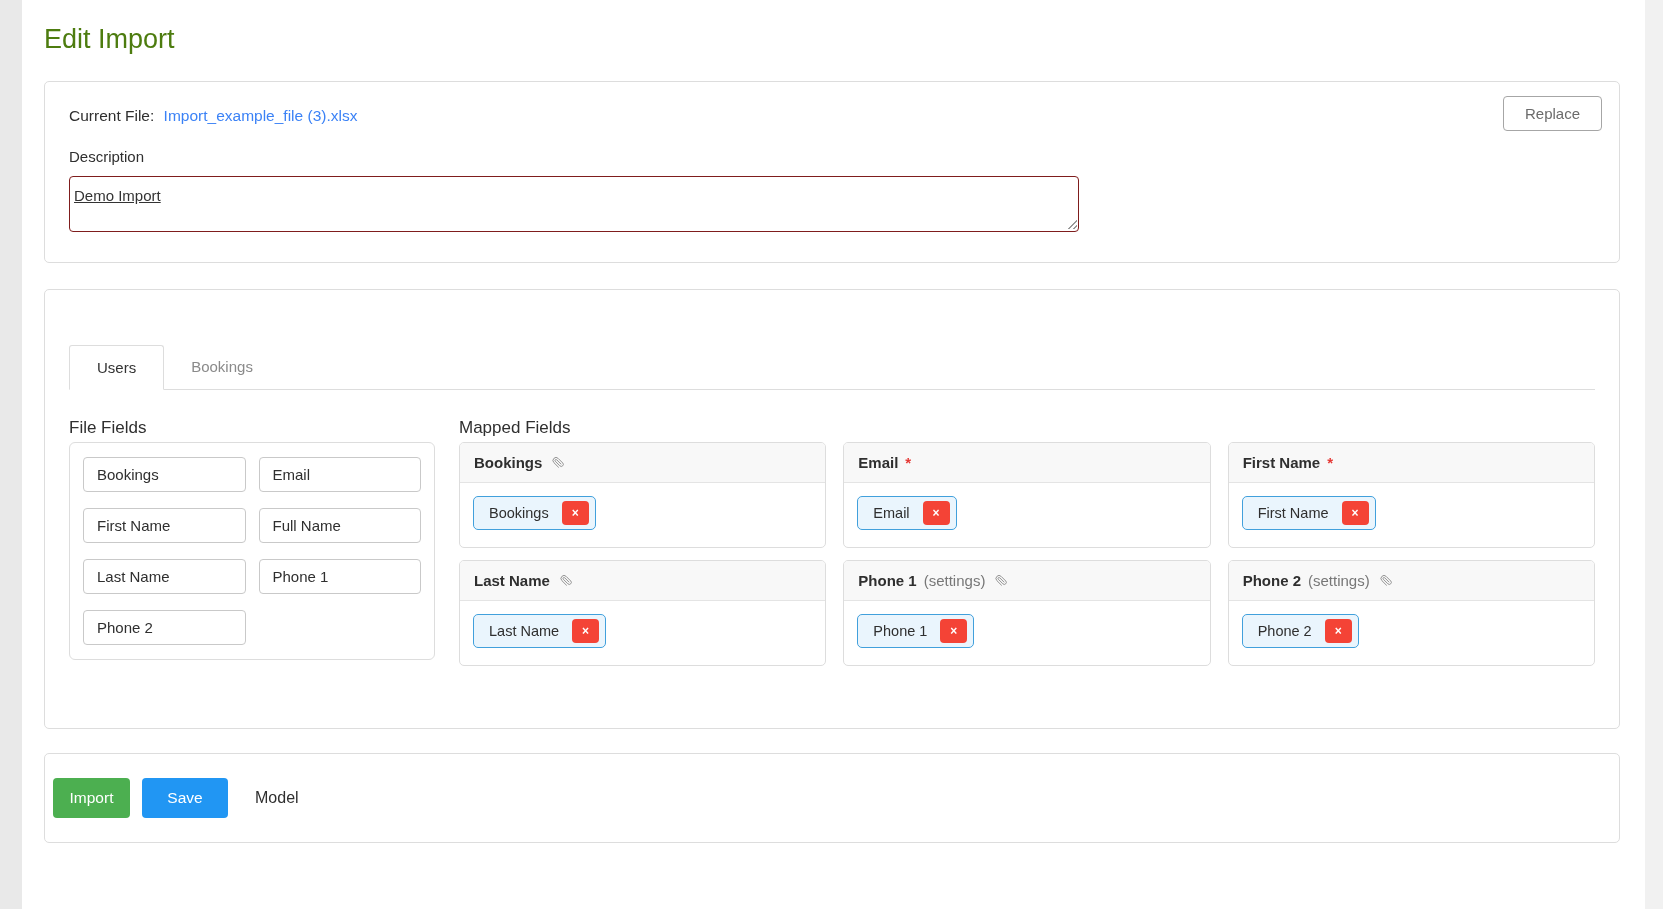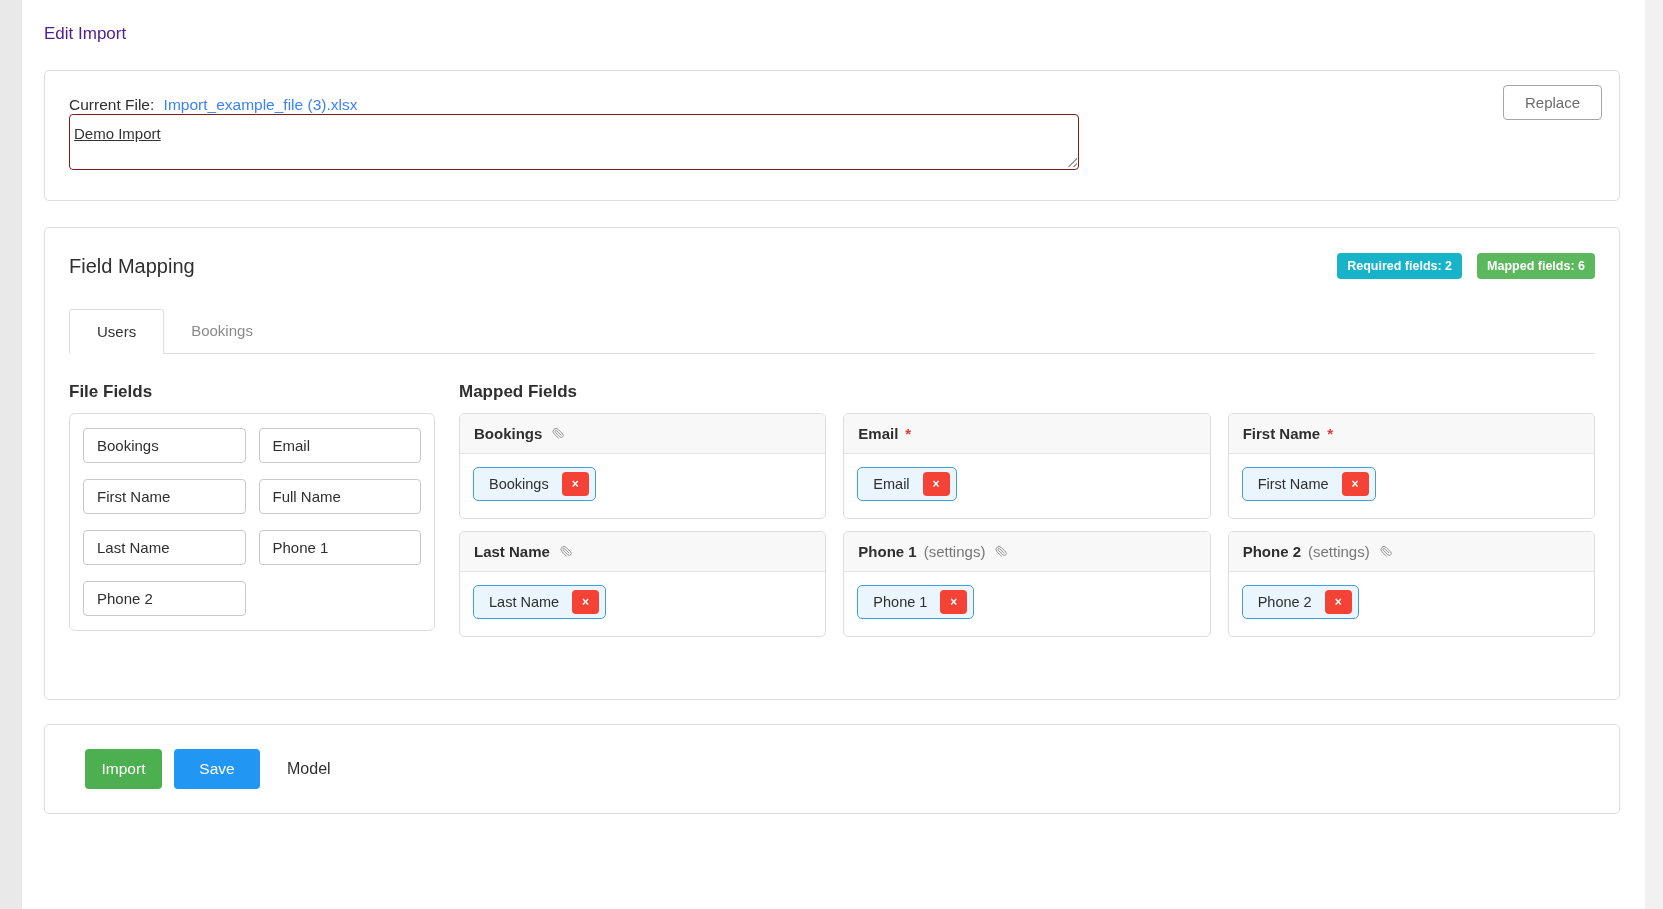--- a/index.html
+++ b/index.html
@@ -6,21 +6,21 @@
   html,body { margin:0; padding:0; }
   body {
     width:1663px; height:909px; overflow:hidden;
     font-family:"Liberation Sans", sans-serif;
     background:#ffffff; display:flex; color:#333;
   }
   .edge-left  { width:22px; flex:none; background:#e9e9e9; }
   .edge-right { width:18px; flex:none; background:#f1f1f1; }
   .content { flex:1; background:#fff; padding:0 25px 0 22px; }
 
-  h1.page-title { margin:24px 0 26px; font-size:17px; font-weight:500; color:#4c1d95; }
+  h1.page-title { margin:24px 0 26px; font-size:27px; font-weight:500; color:#4d7c0f; }
 
   .card { background:#fff; border:1px solid #ddd; border-radius:5px; }
 
   
   .file-card { position:relative; padding:25px 24px 30px; }
   .file-row { font-size:15.5px; color:#2f2f2f; }
   .file-link { color:#3b82f6; text-decoration:none; margin-left:5px; cursor:pointer; }
   .replace-btn { position:absolute; top:14px; right:17px; background:#fff;
     border:1px solid #a6a6a6; border-radius:4px; color:#6b6b6b; font-size:15px;
     padding:8px 21px; font-family:inherit; cursor:pointer; }
@@ -38,21 +38,21 @@
   .mapping-title { font-size:20px; color:#2f2f2f; }
   .badges { margin-left:auto; display:flex; gap:15px; }
   .badge { color:#fff; font-size:12.5px; font-weight:bold; padding:6px 10px; border-radius:4px; }
 
   .tabs { display:flex; border-bottom:1px solid #ddd; margin-top:30px; }
   .tab { padding:13px 27px; font-size:15px; color:#8a8a8a; cursor:pointer; }
   .tab.active { color:#333; background:#fff; border:1px solid #ddd; border-bottom:1px solid #fff;
     border-radius:3px 3px 0 0; margin-bottom:-1px; }
 
   .fields-area { display:flex; margin-top:28px; align-items:flex-start; }
-  .col-title { font-size:17px; color:#2f2f2f; margin:0 0 11px; font-weight:700; }
+  .col-title { font-size:17px; color:#2f2f2f; margin:0 0 4px; font-weight:400; }
 
   .file-col { width:366px; flex:none; }
   .file-panel { border:1px solid #ddd; border-radius:6px; padding:14px 13px;
     display:grid; grid-template-columns:1fr 1fr; gap:16px 13px; }
   .file-field { border:1px solid #c9c9c9; border-radius:4px; height:35px; background:#fff;
     display:flex; align-items:center; padding:0 13px; font-size:15px; color:#2f2f2f; cursor:grab; }
 
   .model-col { flex:1; margin-left:24px; }
   .model-grid { display:grid; grid-template-columns:repeat(3,1fr); gap:12px 17px; }
   .model-card { border:1px solid #ddd; border-radius:5px; overflow:hidden; background:#fff; }
@@ -63,21 +63,21 @@
   .asterisk { color:#e53935; font-weight:bold; }
   .paperclip { display:inline-flex; margin-left:3px; transform:rotate(90deg); }
   .model-body { padding:13px 13px 17px; min-height:64px; }
   .chip { display:inline-flex; align-items:center; background:#eaf5fd; border:1px solid #41a0dc;
     border-radius:5px; padding:4px 6px 4px 15px; font-size:14.5px; color:#2f2f2f; gap:13px; cursor:grab; }
   .chip-x { background:#f44336; color:#fff; border:none; border-radius:4px; width:27px; height:24px;
     font-size:12px; font-weight:bold; display:flex; align-items:center; justify-content:center;
     cursor:pointer; font-family:inherit; }
 
   
-  .footer-card { margin-top:24px; padding:24px 40px; display:flex; align-items:center; }
+  .footer-card { margin-top:24px; padding:24px 8px; display:flex; align-items:center; }
   .btn { border:none; border-radius:4px; color:#fff; font-size:15.5px; padding:11px 0;
     text-align:center; font-family:inherit; cursor:pointer; }
   .btn-import { background:#4caf50; width:77px; }
   .btn-save { background:#2196f3; width:86px; margin-left:12px; }
   .cancel-link { margin-left:27px; font-size:16px; color:#2f2f2f; cursor:pointer; text-decoration:none; }
 </style>
 </head>
 <body>
 
 <div class="edge-left"></div>
@@ -85,35 +85,28 @@
 <div class="content">
 
   <h1 class="page-title">Edit Import</h1>
 
   <div class="card file-card">
     <div class="file-row">
       <span>Current File:</span>
       <a class="file-link">Import_example_file (3).xlsx</a>
     </div>
     <button class="replace-btn">Replace</button>
+    <div class="desc-label">Description</div>
     <div class="textarea-wrap">
       <textarea style="">Demo Import</textarea>
       <div class="resize-handle"></div>
     </div>
   </div>
 
   <div class="card mapping-card">
-    <div class="mapping-head">
-      <div class="mapping-title">Field Mapping</div>
-      <div class="badges">
-  <span class="badge" style="background: rgb(23, 179, 201);">Required fields: 2</span>
-
-  <span class="badge" style="background: rgb(92, 184, 92);">Mapped fields: 6</span>
-</div>
-    </div>
 
     <div class="tabs">
   <div class="tab active">Users</div>
 
   <div class="tab">Bookings</div>
 </div>
 
     <div class="fields-area">
       <div class="file-col">
         <div class="col-title">File Fields</div>

